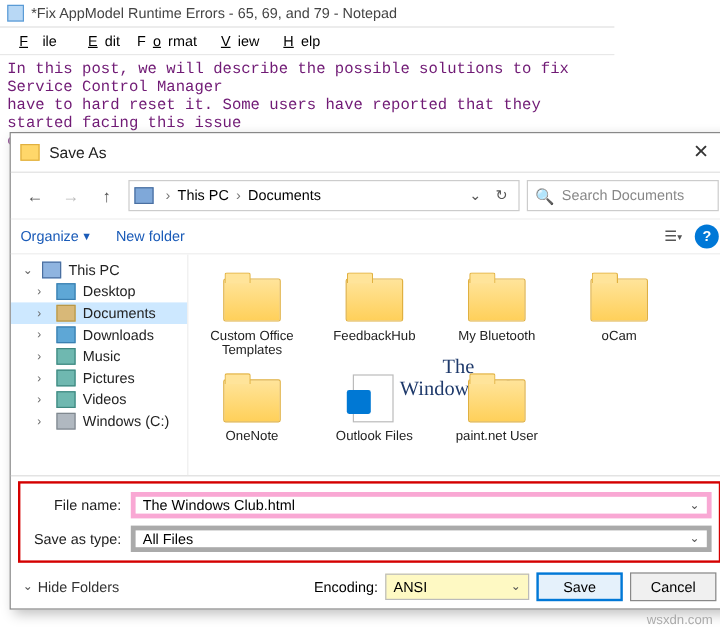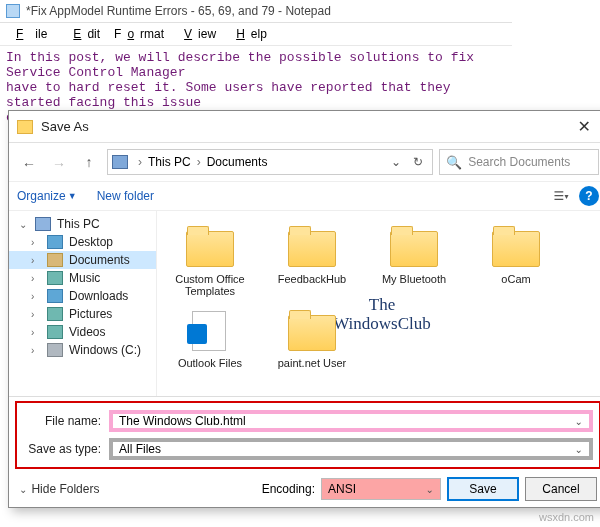--- a/index.html
+++ b/index.html
@@ -207,21 +207,21 @@
   .dlg-footer {
     display:flex; align-items:center;
     padding: 6px 10px;
     gap: 8px;
   }
   .hide { display:flex; align-items:center; gap:4px; color:#333;}
   .hide::before { content:"⌄"; font-size:10px; color:#555;}
   .enc { margin-left:auto; display:flex; align-items:center; gap:6px;}
   .enc .encfield {
     width:120px; height:22px; border:1px solid #bbb;
-    display:flex; align-items:center; padding:0 6px; background:#fca5a5;
+    display:flex; align-items:center; padding:0 6px; background:#fef9c3;
   }
   .enc .encfield .dd2 { margin-left:auto; color:#555; font-size:10px;}
   .btn {
     min-width:72px; height:24px;
     border:1px solid #888; background:#f0f0f0;
     display:flex; align-items:center; justify-content:center;
     font-size:12px;
   }
   .btn.primary { border:2px solid #0078d7; background:#e5f1fb;}
 
@@ -297,26 +297,26 @@
         </div>
         <div class="tree-item collapsed" style="padding-left: 22px;">
           <span class="ti-icon ti-desk"></span>
           <span>Desktop</span>
         </div>
         <div class="tree-item collapsed selected" style="padding-left: 22px;">
           <span class="ti-icon ti-doc"></span>
           <span>Documents</span>
         </div>
         <div class="tree-item collapsed" style="padding-left: 22px;">
+          <span class="ti-icon ti-dl"></span>
+          <span>Downloads</span>
+        </div>
+        <div class="tree-item collapsed" style="padding-left: 22px;">
           <span class="ti-icon ti-mus"></span>
           <span>Music</span>
-        </div>
-        <div class="tree-item collapsed" style="padding-left: 22px;">
-          <span class="ti-icon ti-dl"></span>
-          <span>Downloads</span>
         </div>
         <div class="tree-item collapsed" style="padding-left: 22px;">
           <span class="ti-icon ti-pic"></span>
           <span>Pictures</span>
         </div>
         <div class="tree-item collapsed" style="padding-left: 22px;">
           <span class="ti-icon ti-vid"></span>
           <span>Videos</span>
         </div>
         <div class="tree-item collapsed" style="padding-left: 22px;">
@@ -345,20 +345,26 @@
           <div class="fi">
             <div class="folder-icon"></div>
           </div>
           <div>My Bluetooth</div>
         </div>
         <div class="file">
           <div class="fi">
             <div class="folder-icon"></div>
           </div>
           <div>oCam</div>
+        </div>
+        <div class="file">
+          <div class="fi">
+            <div class="folder-icon"></div>
+          </div>
+          <div>OneNote</div>
         </div>
         <div class="file">
           <div class="fi">
             <div class="outlook-icon">
               <span class="outlook-o">O</span>
             </div>
           </div>
           <div>Outlook Files</div>
         </div>
         <div class="file">

